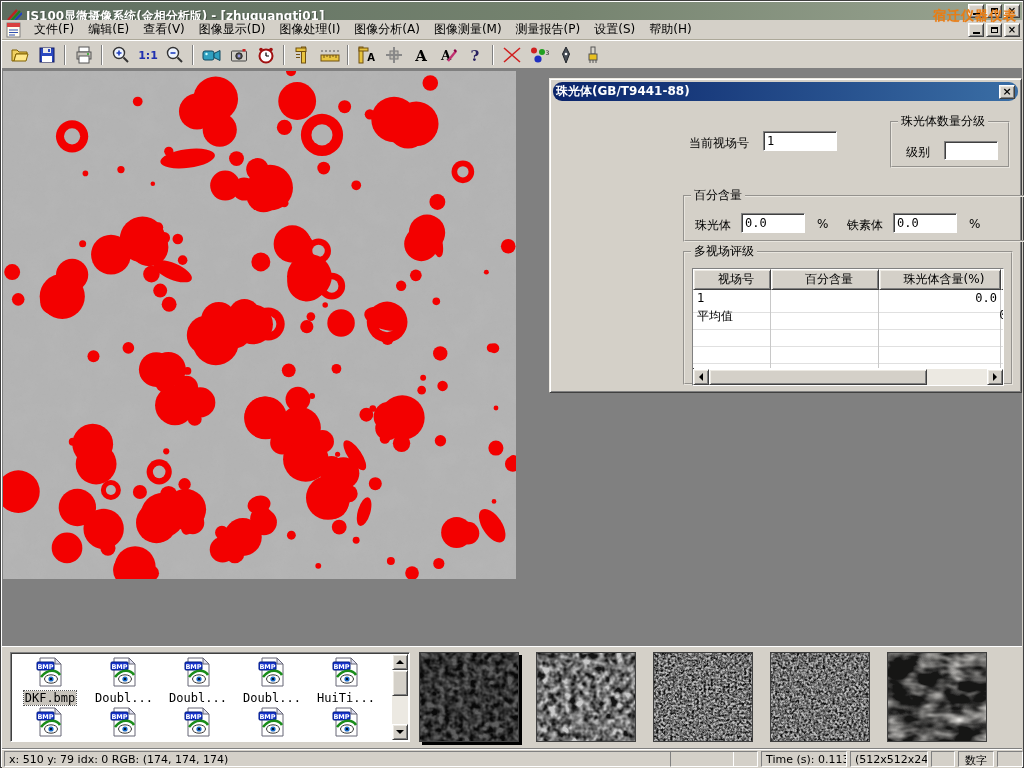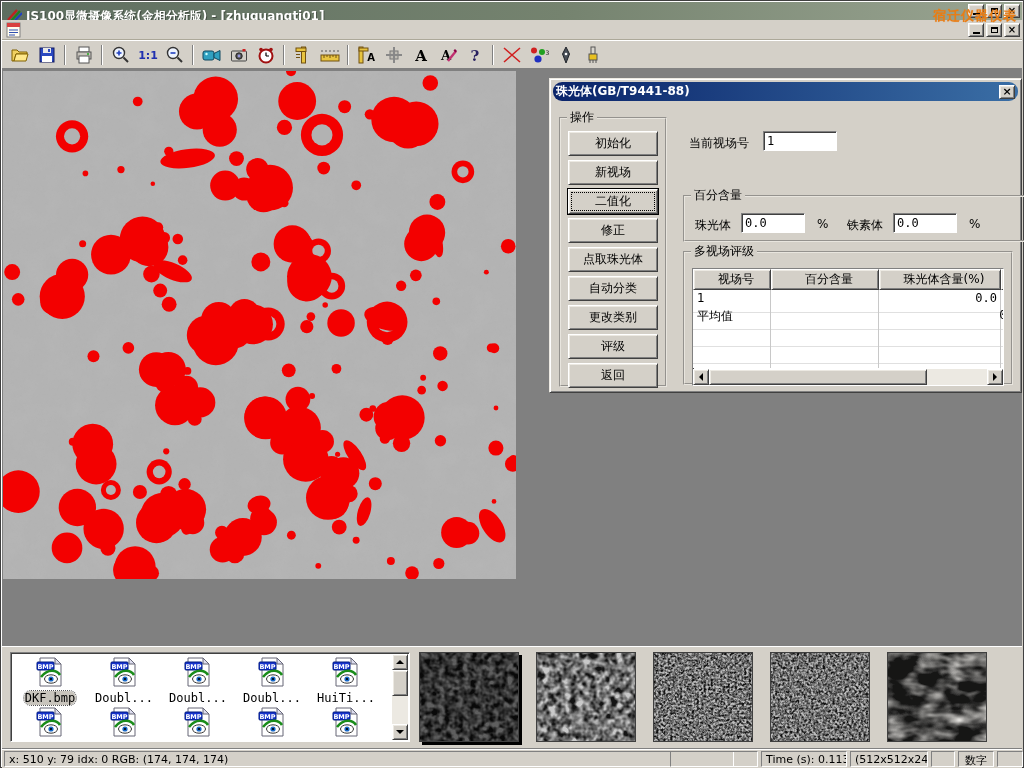--- a/index.html
+++ b/index.html
@@ -108,21 +108,21 @@
 
   
   #filepanel { position:absolute; left:1px; top:645px; right:1px; height:101px; background:#d4d0c8;
                border-top:1px solid #fff; }
   #filelist { position:absolute; left:8px; top:5px; width:400px; height:90px; background:#fff;
               border:1px solid; border-color:#808080 #fff #fff #808080;
               box-shadow: inset 1px 1px 0 #404040; overflow:hidden; }
   #fl-items { position:absolute; left:2px; top:2px; width:378px; }
   .fitem { display:inline-block; width:74px; text-align:center; vertical-align:top; margin-top:2px; }
   .fitem .flabel { display:inline-block; font-family:"DejaVu Sans Mono", monospace; font-size:12px;
-                   margin-top:1px; padding:0 1px; white-space:nowrap;border-radius:7px; }
+                   margin-top:1px; padding:0 1px; white-space:nowrap; }
   .fitem.selected .flabel { background:#c8c4bc; outline:1px dotted #555; }
   #thumbs { position:absolute; left:417px; top:5px; display:flex; gap:17px; }
   .thumb { width:100px; height:90px; border:1px solid #404040; background:#999; flex:none; }
   .thumb.selected { box-shadow:3px 3px 0 #000; }
 
   
   #statusbar { position:absolute; left:1px; top:747px; right:1px; height:20px; background:#d4d0c8;
                border-top:1px solid #808080; box-shadow: inset 0 1px 0 #fff; }
   .spanel { position:absolute; top:2px; height:16px; border:1px solid; border-color:#808080 #fff #fff #808080;
             font-size:11px; padding:1px 4px; white-space:nowrap; overflow:hidden; color:#000; }
@@ -150,20 +150,32 @@
   <div id="watermark">宿迁仪器仪表</div>
 
   <div id="menubar">
     <span id="doc-icon">
       <svg width="18" height="16" viewBox="0 0 18 16">
         <rect x="2" y="1" width="13" height="14" fill="#fffcf0" stroke="#808080"></rect>
         <rect x="2" y="1" width="13" height="4" fill="#d84040"></rect>
         <path d="M4 8h9M4 10.5h9M4 13h6" stroke="#3050b0" stroke-width="1"></path>
       </svg>
     </span>
+    <div id="menu-items">
+        <div class="menu-item">文件(F)</div>
+        <div class="menu-item">编辑(E)</div>
+        <div class="menu-item">查看(V)</div>
+        <div class="menu-item">图像显示(D)</div>
+        <div class="menu-item">图像处理(I)</div>
+        <div class="menu-item">图像分析(A)</div>
+        <div class="menu-item">图像测量(M)</div>
+        <div class="menu-item">测量报告(P)</div>
+        <div class="menu-item">设置(S)</div>
+        <div class="menu-item">帮助(H)</div>
+      </div>
     <div id="childbtns">
       <div class="wbtn raised"><span class="glyph-min"></span></div>
       <div class="wbtn raised"><span class="glyph-rest"></span></div>
       <div class="wbtn raised">×</div>
     </div>
   </div>
 
   <div id="toolbar">
       <div class="tbtn">
         <svg width="22" height="20" viewBox="0 0 20 20">
@@ -529,38 +541,29 @@
           <circle cx="384.55116271972656" cy="267.98223316669464" r="6.141723394393921" fill="#f30000"></circle>
         </svg></div>
 
     <div id="dialog">
       <div id="dialog-title">
         <span class="dtext">珠光体(GB/T9441-88)</span>
         <div id="dialog-close" class="raised">×</div>
       </div>
       <div id="dialog-body">
 
-        <fieldset id="ops-group" class="group">
-          <legend>操作</legend>
-          <div id="ops-box">
-              <button class="opbtn">初始化</button>
-              <button class="opbtn">新视场</button>
-              <button class="opbtn focused">二值化</button>
-              <button class="opbtn">修正</button>
-              <button class="opbtn">点取珠光体</button>
-              <button class="opbtn">自动分类</button>
-              <button class="opbtn">更改类别</button>
-              <button class="opbtn">评级</button>
-              <button class="opbtn">返回</button>
-            </div>
-        </fieldset>
 
         <span class="dlabel" style="left:136px; top:34px;">当前视场号</span>
         <input class="dinput" style="left: 210px; top: 30px; width: 74px; height: 20px;" value="1">
 
+        <fieldset id="grading-group" class="group">
+          <legend>珠光体数量分级</legend>
+          <span class="dlabel" style="left:14px; top:14px;">级别</span>
+          <input class="dinput" style="left: 52px; top: 11px; width: 54px; height: 19px;" value="">
+        </fieldset>
 
         <fieldset id="percent-group" class="group">
           <legend>百分含量</legend>
           <span class="dlabel" style="left:10px; top:13px;">珠光体</span>
           <input class="dinput" style="left: 56px; top: 9px; width: 64px; height: 20px;" value="0.0">
           <span class="dlabel" style="left:132px; top:13px;">%</span>
           <span class="dlabel" style="left:162px; top:13px;">铁素体</span>
           <input class="dinput" style="left: 208px; top: 9px; width: 64px; height: 20px;" value="0.0">
           <span class="dlabel" style="left:284px; top:13px;">%</span>
         </fieldset>

